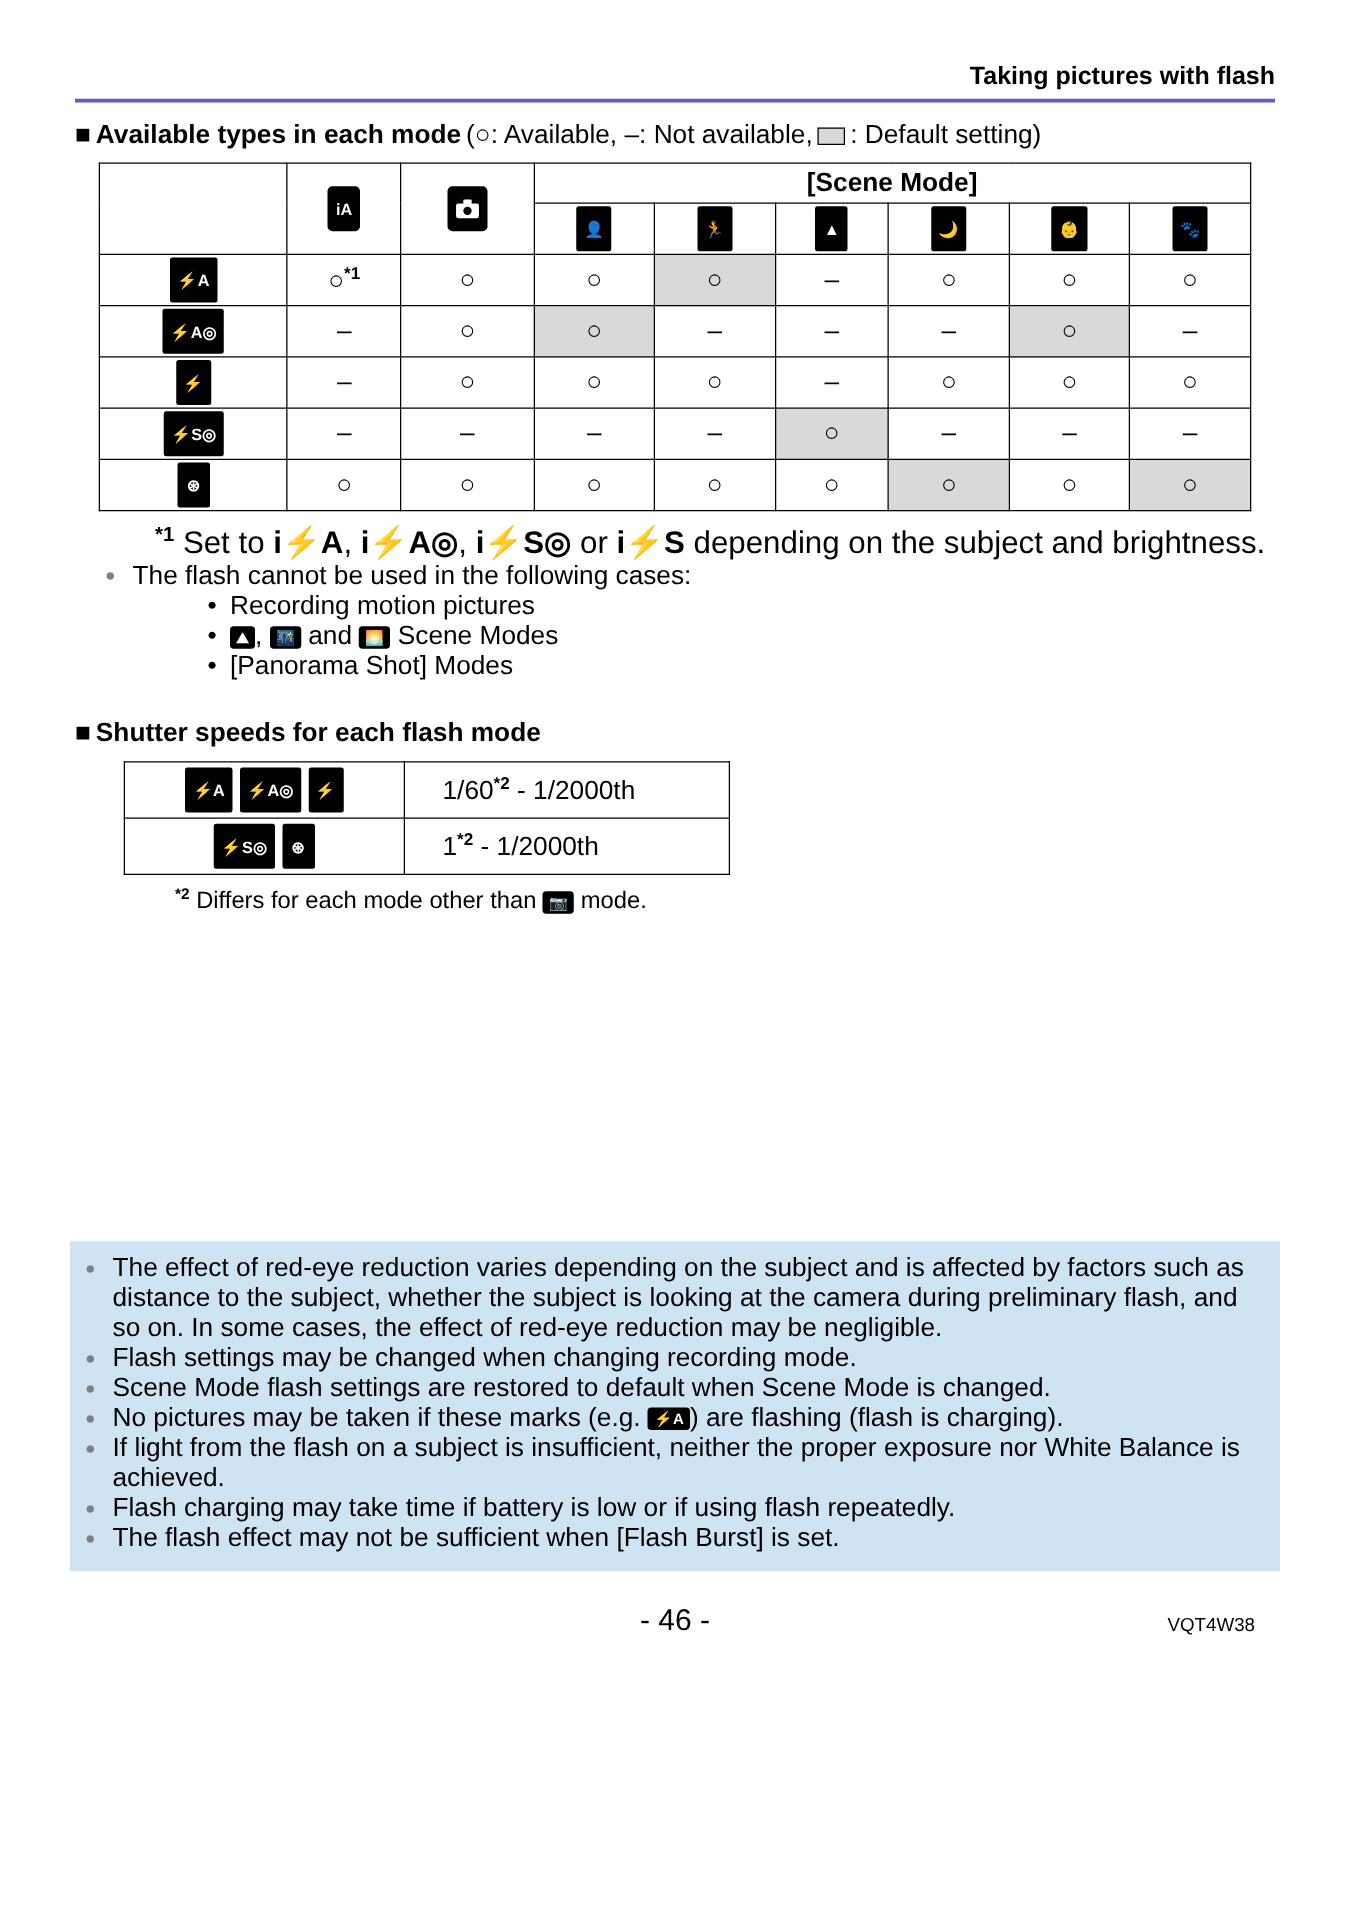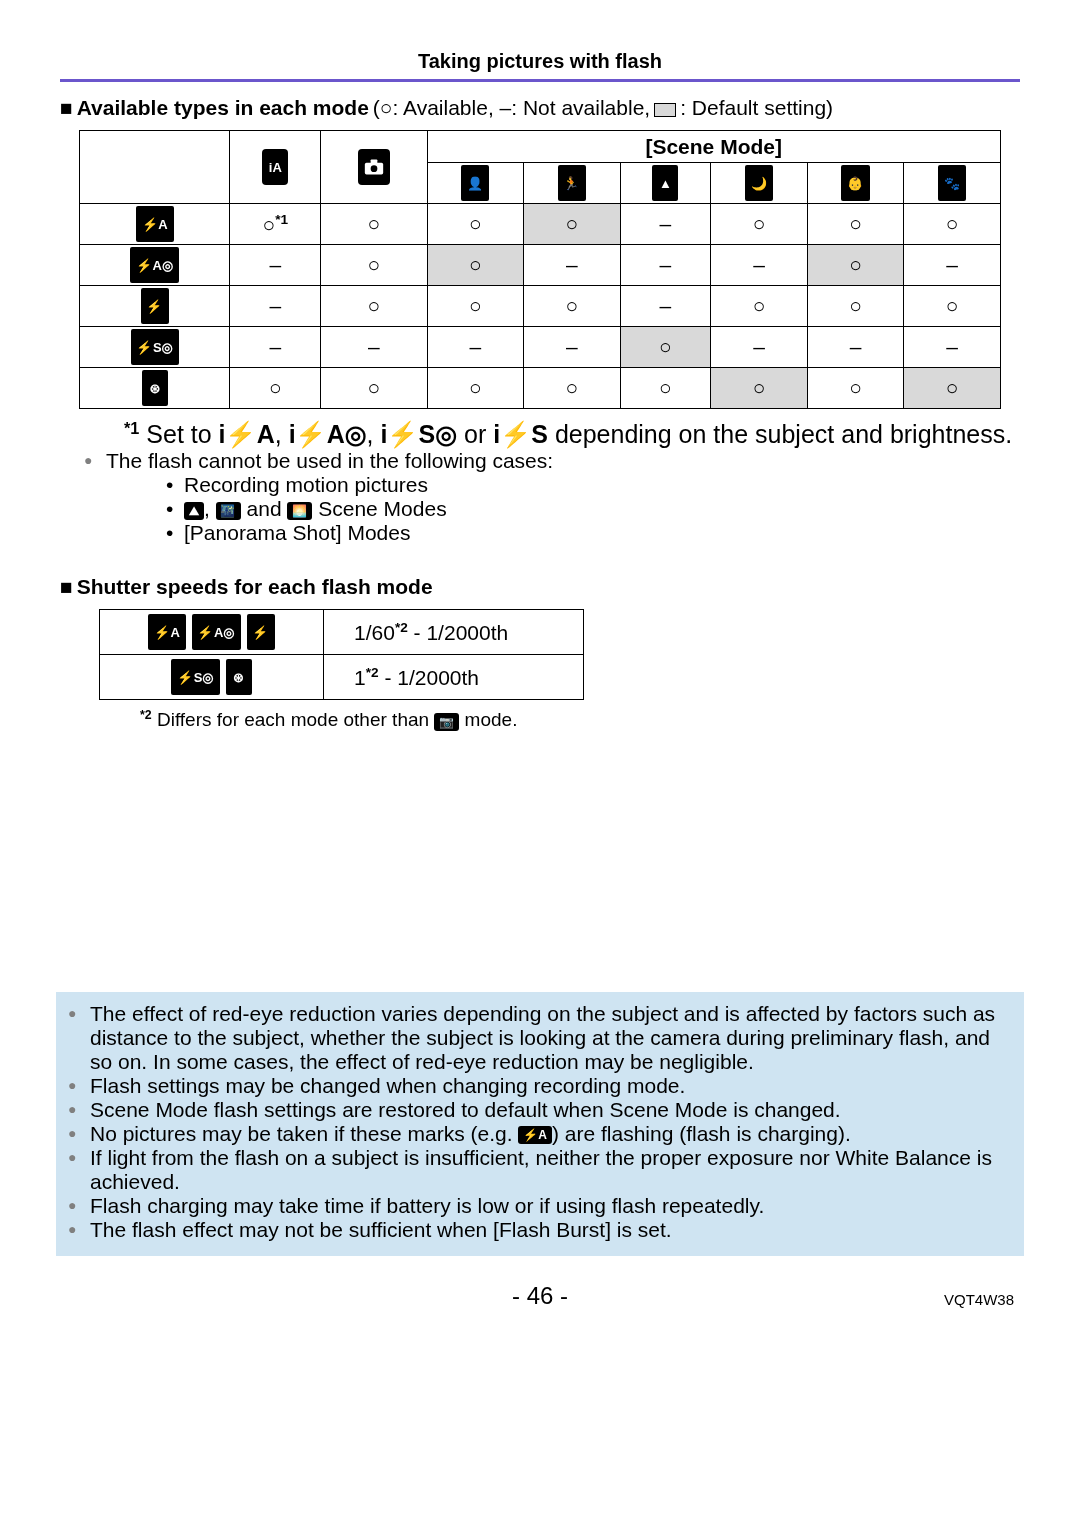--- a/index.html
+++ b/index.html
@@ -1,18 +1,18 @@
 <!DOCTYPE html>
 <html><head>
 <meta charset="utf-8">
 <style>
 *{box-sizing:border-box;margin:0;padding:0}
 body{font-family:Arial,Helvetica,sans-serif;font-size:21px;color:#000;background:#fff;padding:50px 60px 30px;width:1080px}
 .hdr-wrap{margin-bottom:8px}
-.hdr{font-weight:bold;text-align:center;font-size:20px}
+.hdr{font-weight:bold;text-align:right;font-size:20px}
 .rule{height:3px;background:#6b56cc;margin:6px 0 14px}
 .h2-row{display:flex;flex-wrap:wrap;align-items:baseline;gap:4px;margin-bottom:10px}
 .sq{font-family:Arial}
 .bold{font-weight:bold}
 .legend-box{display:inline-block;width:22px;height:14px;border:1px solid #000;background:#d9d9d9;position:relative;top:2px}
 table.modes{border-collapse:collapse;margin:0 auto 10px;width:96%}
 table.modes th,table.modes td{border:1px solid #000;text-align:center;vertical-align:middle;height:32px;padding:2px 4px}
 table.modes th{font-weight:bold}
 .icon-cell{font-size:18px}
 .badge{display:inline-flex;align-items:center;justify-content:center;background:#000;color:#fff;border-radius:4px;padding:18px 6px;font-size:13px;font-weight:bold;min-width:26px;height:22px}
@@ -28,21 +28,21 @@
 .t2{border-collapse:collapse;margin:8px 0 8px 39px}
 .t2 td{border:1px solid #000;padding:4px 10px;height:32px}
 .t2 td:first-child{background:transparent;text-align:center;white-space:nowrap;width:224px}
 .t2 td:last-child{width:260px;padding-left:30px}
 .note2{margin-left:80px;font-size:19px}
 .gap{height:260px}
 .box{background:#cfe4f2;padding:10px 12px 14px;margin:0 -4px}
 .box .bul>li{margin-left:0}
 .footer{display:flex;align-items:baseline;justify-content:center;margin-top:26px;position:relative}
 .pg{font-size:24px}
-.doc{position:absolute;right:6px;bottom:2px;font-size:15px}
+.doc{position:absolute;right:16px;bottom:2px;font-size:15px}
 .inline-badge{display:inline-flex;align-items:center;justify-content:center;background:#000;color:#fff;border-radius:3px;padding:1px 5px;font-size:12px;font-weight:bold;height:18px;vertical-align:middle}
 svg.ico{width:20px;height:18px;vertical-align:middle}
 </style>
 </head>
 <body>
 
 <div class="hdr-wrap">
   <div class="hdr">Taking pictures with flash</div>
   <div class="rule"></div>
 </div>

